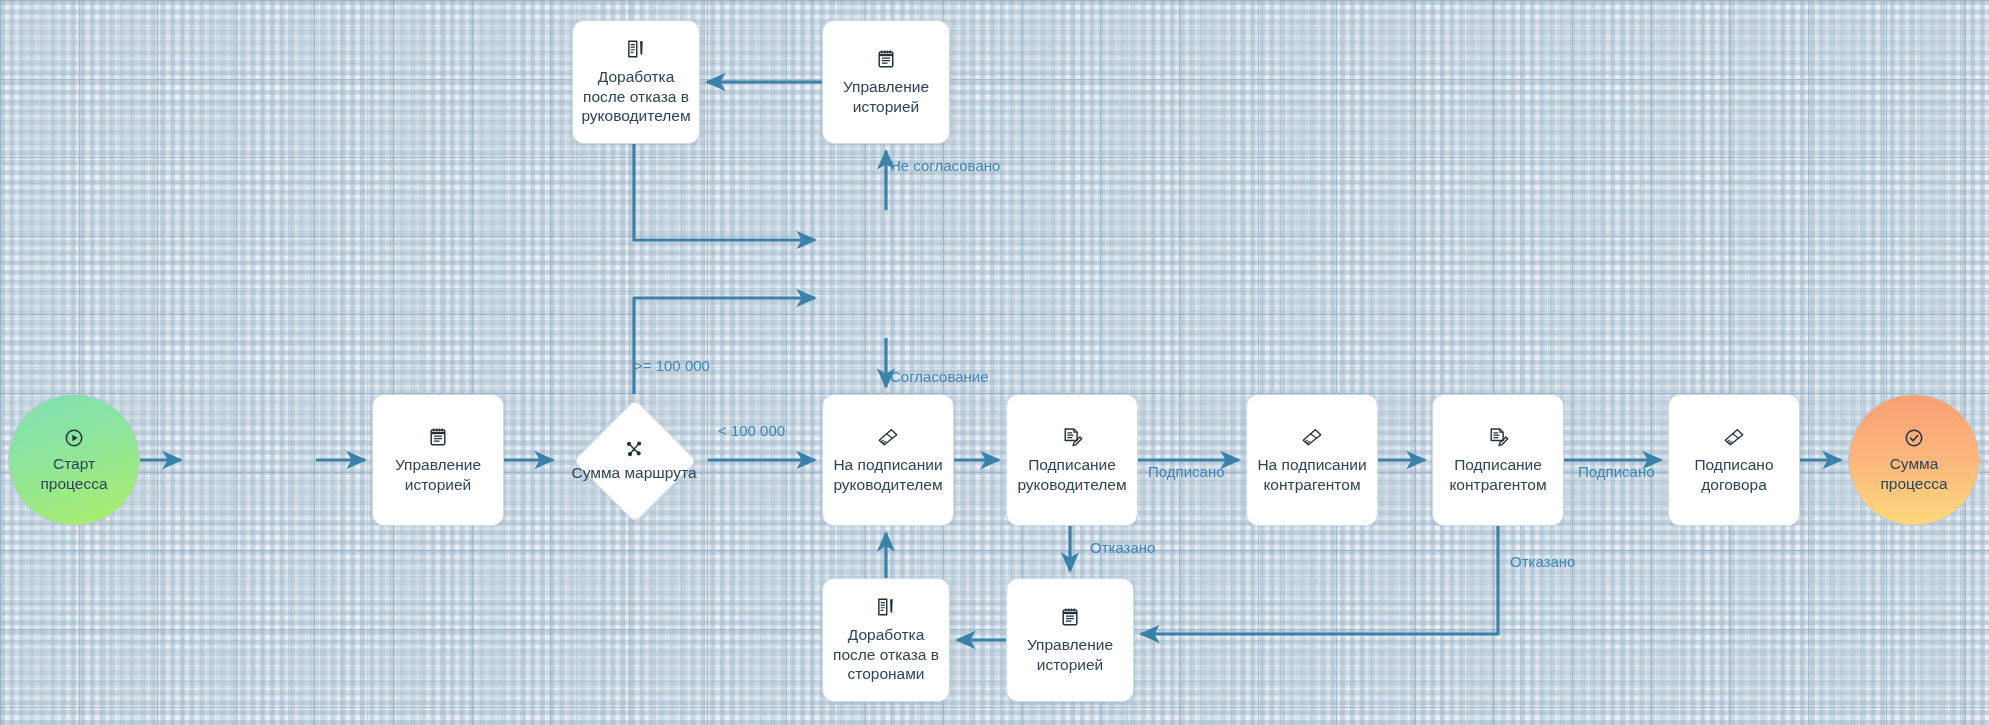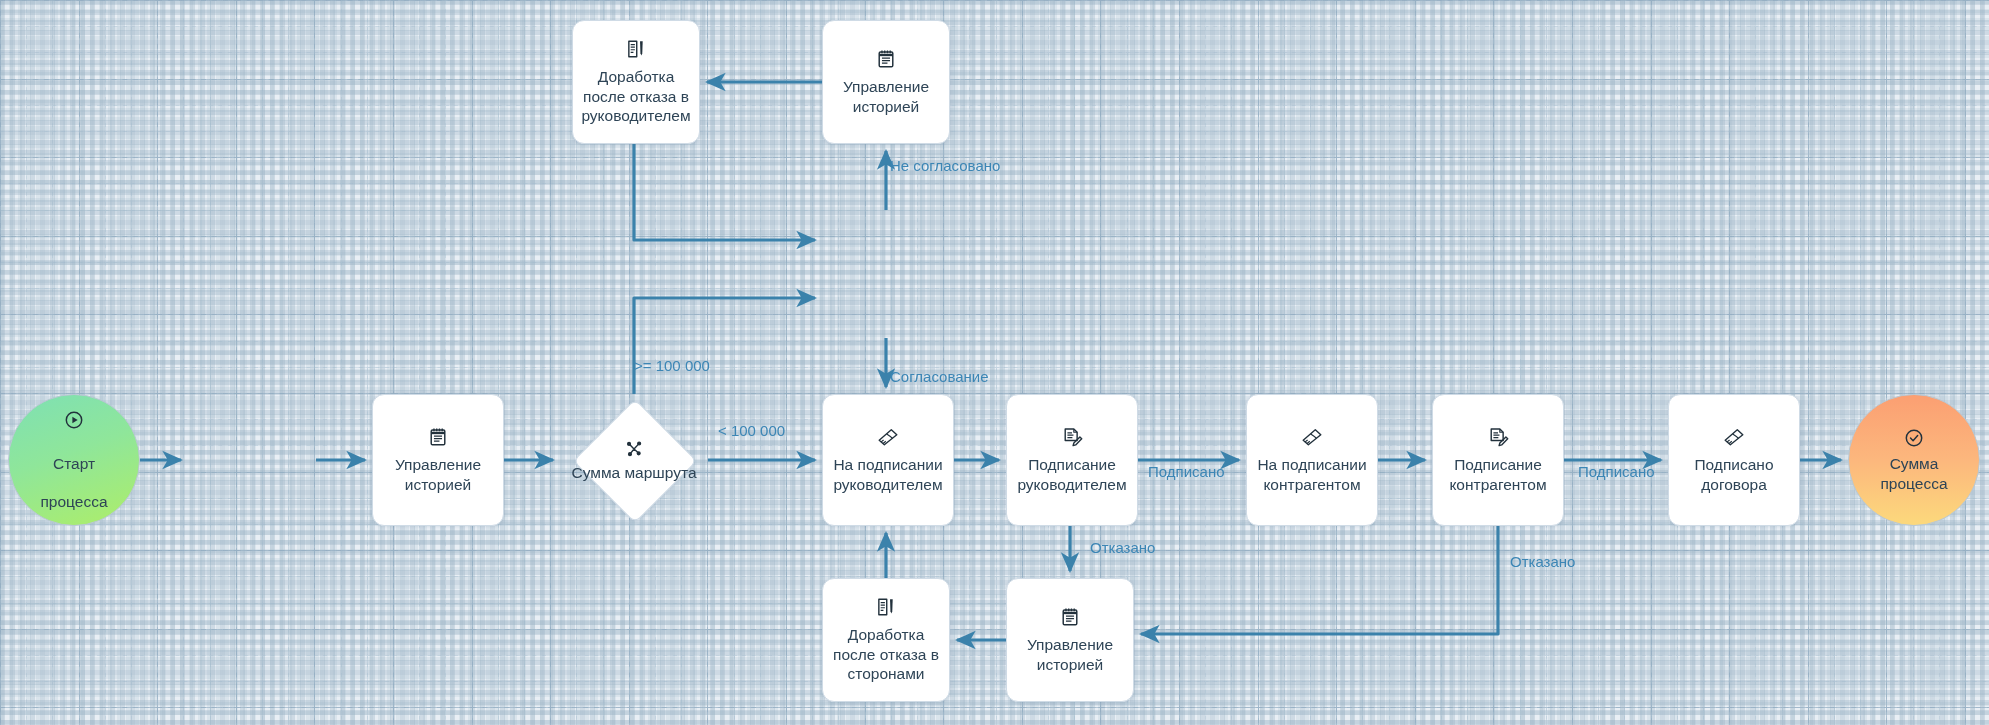--- a/index.html
+++ b/index.html
@@ -101,21 +101,21 @@
     background: linear-gradient(180deg, #9fd3ef 0%, #bde4f6 55%, #d8f2fc 100%);
     border: 1px solid #aacfe4;
   }
 
   .terminator {
     border-radius: 50%;
     border: 1px solid #b9c8d4;
     font-size: 15.5px;
     line-height: 1.25;
   }
-  .start-node { background: linear-gradient(160deg, #7ee0b4 0%, #8fe69a 45%, #aeee68 100%); gap: 18px; }
+  .start-node { background: linear-gradient(160deg, #7ee0b4 0%, #8fe69a 45%, #aeee68 100%); }
   .end-node   { background: linear-gradient(180deg, #fb9f72 0%, #fcb77d 50%, #fcd97c 100%); }
   .terminator .ico { margin-bottom: 5px; display:block; }
 
   .decision-wrap {
     position: absolute;
     display: flex;
     align-items: center;
     justify-content: center;
   }
   .decision-shape {

